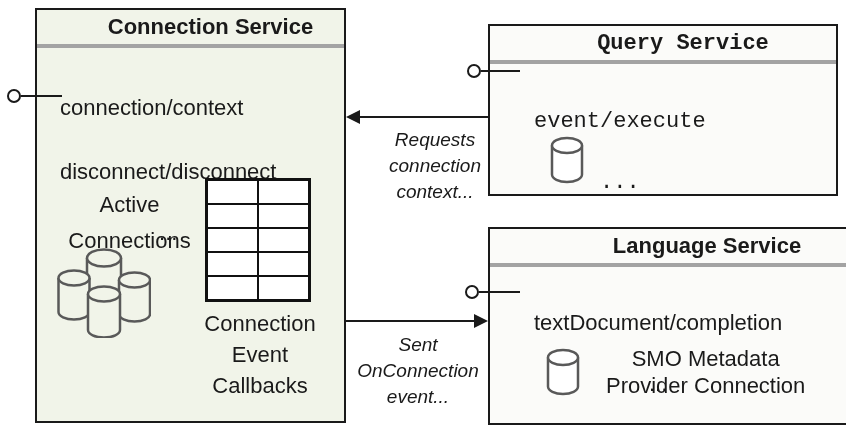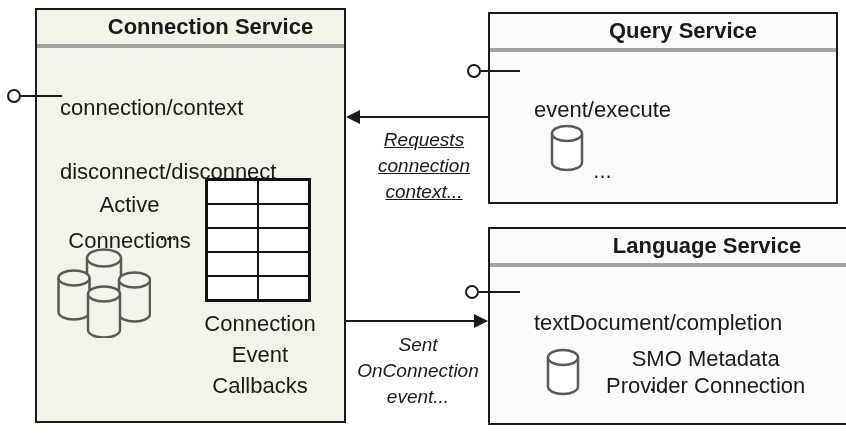--- a/index.html
+++ b/index.html
@@ -154,21 +154,21 @@
         <div class="cell"></div>
         <div class="cell"></div>
         <div class="cell"></div>
       </div>
 
     <div class="abs center-text" style="left:133px; top:298px; width:180px; line-height:31px;">Connection
 Event
 Callbacks</div>
   </div>
 
-  <div class="box white" style="left:488px; top:12px; width:350px; height:192px;">
+  <div class="box white" style="left:488px; top:24px; width:350px; height:172px;font-family:Liberation Mono, monospace;">
     <div class="box-header">Query Service</div>
 
     <div class="abs methods" style="left:44px; top:48px;">
       <div>event/execute</div>
       <div class="ellipsis-line">...</div>
     </div>
 
     <div class="icon-row" style="left:60px; top:110px;">
       <svg width="34" height="48" viewBox="0 0 34 48">
         <g fill="#ffffff" stroke="#595959" stroke-width="2.5">
@@ -194,21 +194,21 @@
           <ellipse cx="17" cy="9.5" rx="15" ry="7.5"></ellipse>
         </g>
       </svg>
       <span class="label" style="text-align:center; line-height:27px;">SMO Metadata
 Provider Connection</span>
     </div>
   </div>
 
   <div class="hline" style="left:352px; top:116px; width:136px;"></div>
   <div class="arrowhead-left" style="left:346px; top:110px;"></div>
-  <div class="arrow-label" style="left:359px; top:127px; width:130px;text-decoration:underline;">Requests
+  <div class="arrow-label" style="left:370px; top:127px; width:130px;">Requests
 connection
 context...</div>
 
   <div class="hline" style="left:346px; top:320px; width:136px;"></div>
   <div class="arrowhead-right" style="left:474px; top:314px;"></div>
   <div class="arrow-label" style="left:353px; top:332px; width:130px;">Sent
 OnConnection
 event...</div>
 
   <div class="lollipop-circle" style="left:7px; top:89px;"></div>

